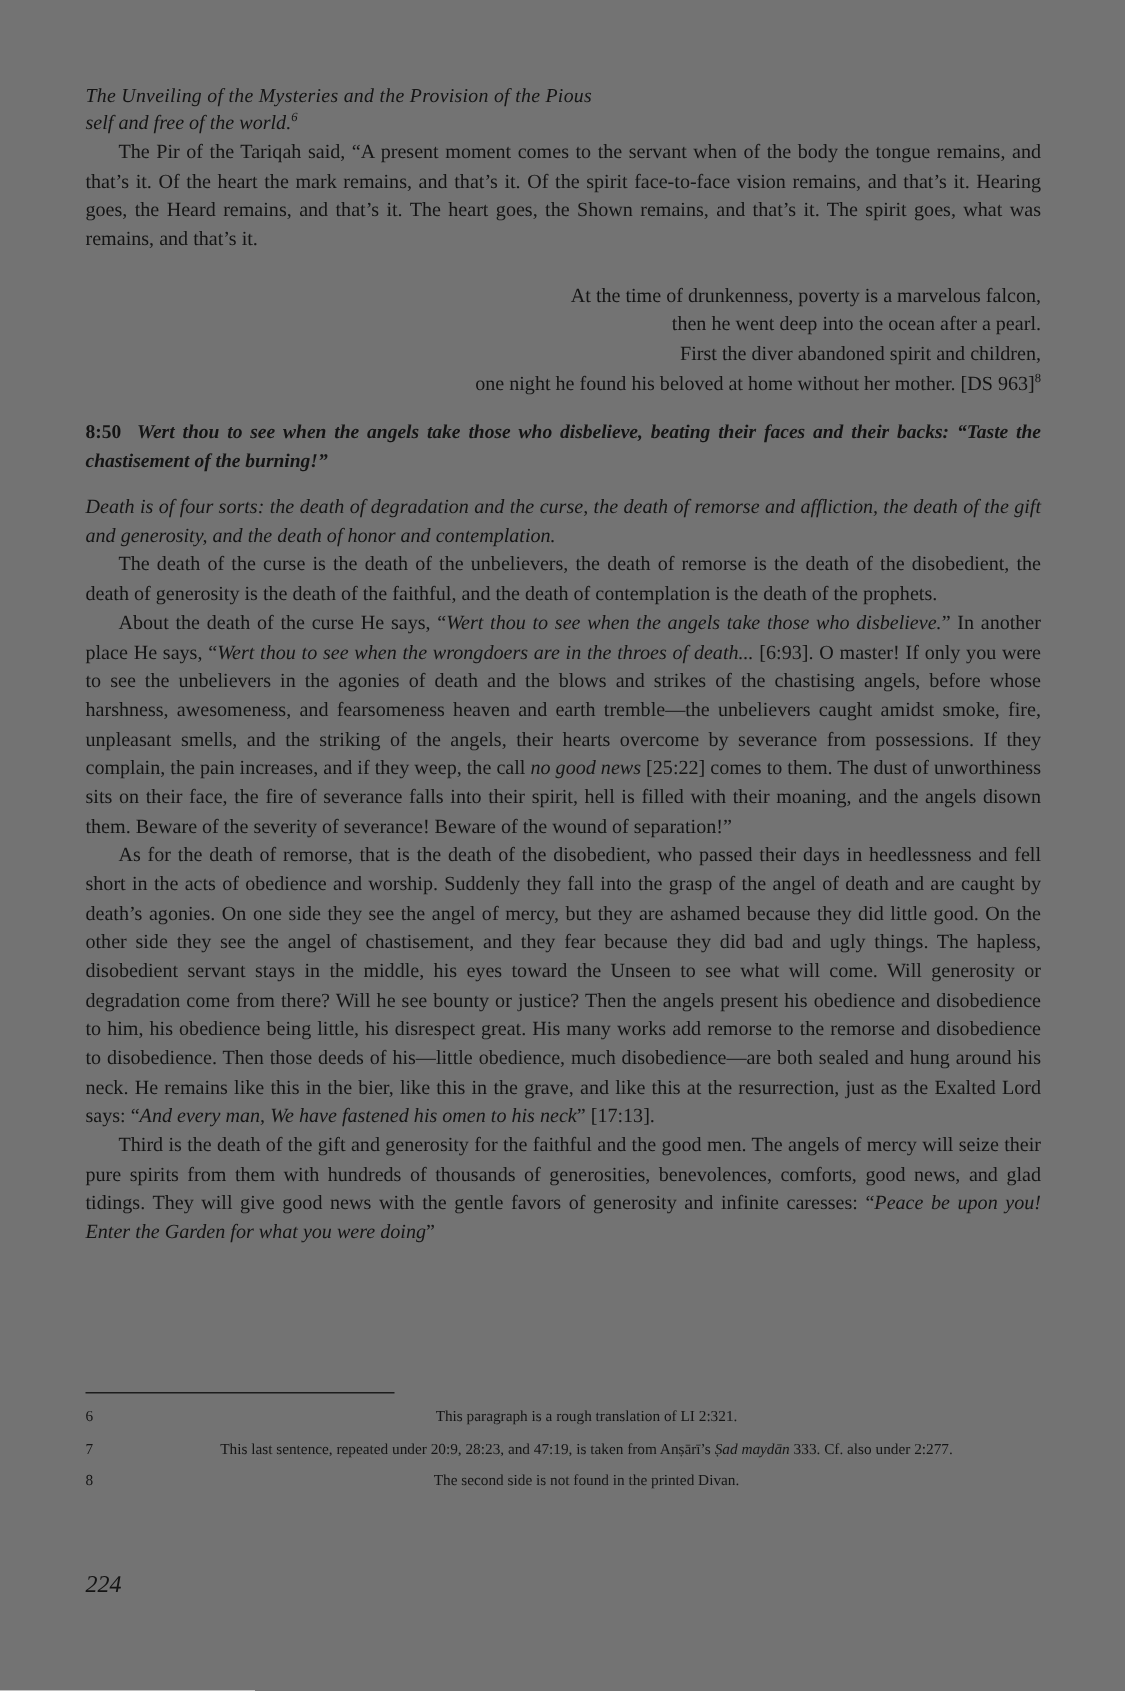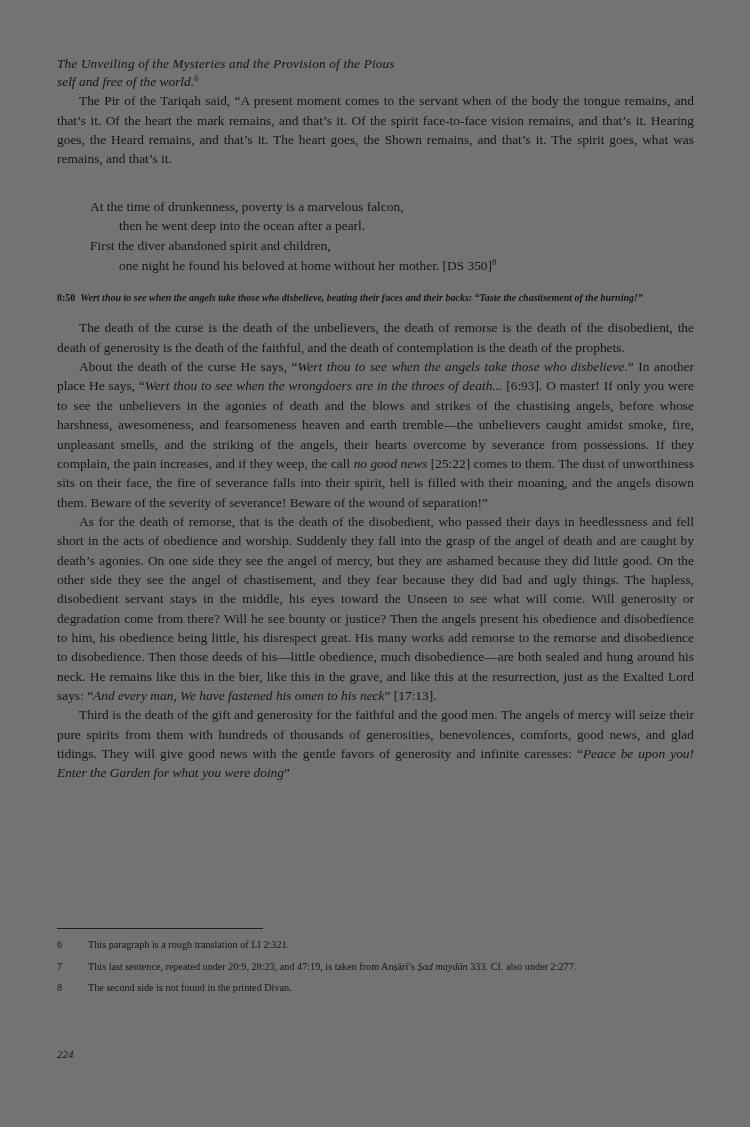--- a/index.html
+++ b/index.html
@@ -46,36 +46,37 @@
   .body-par {
     text-indent: 22px;
   }
   .first-par {
     text-indent: 0;
     font-style: italic;
   }
   .verse-head {
     font-weight: bold;
     font-style: italic;
-    font-size: 10px;
+    font-size: 13px;
     line-height: 19.35px;
     text-align: justify;
     margin-top: 13px;
     margin-bottom: 11px;
   }
   .verse-head .ref {
     font-style: normal;
     font-weight: bold;
   }
   .poem {
-    margin-top: 28px;
+    margin-top: 18px;
     margin-bottom: 12px;
     padding-left: 33px;
     font-size: 13.4px;
     line-height: 19.6px;
+    text-align: right;
   }
   .poem .line {
     white-space: nowrap;
   }
   .poem .indent {
     padding-left: 29px;
   }
   i, em { font-style: italic; }
   sup {
     font-size: 8.4px;
@@ -99,27 +100,27 @@
     font-size: 10.2px;
     line-height: 14.6px;
     margin-bottom: 7px;
   }
   .fn-num {
     width: 31px;
     flex: 0 0 31px;
   }
   .fn-text {
     flex: 1 1 auto;
-    text-align: left;
+    text-align: center;
   }
   .page-number {
     position: absolute;
     left: 57px;
     top: 1048px;
-    font-size: 11px;
+    font-size: 16px;
     font-style: italic;
   }
 </style>
 </head>
 <body>
 
 <div class="page">
 
   <div class="content">
 
@@ -127,25 +128,26 @@
 
     <p class="body-par first-par"><span>self and free of the world.</span><sup>6</sup></p>
 
     <p class="body-par">The Pir of the Tariqah said, “A present moment comes to the servant when of the body the tongue remains, and that’s it.  Of the heart the mark remains, and that’s it.  Of the spirit face-to-face vision remains, and that’s it.  Hearing goes, the Heard remains, and that’s it.  The heart goes, the Shown remains, and that’s it.  The spirit goes, what was remains, and that’s it.</p>
 
 
     <div class="poem">
       <div class="line"><span>At the time of drunkenness, poverty is a marvelous falcon,</span></div>
       <div class="line indent"><span>then he went deep into the ocean after a pearl.</span></div>
       <div class="line"><span>First the diver abandoned spirit and children,</span></div>
-      <div class="line indent"><span>one night he found his beloved at home without her mother. [DS 350]</span><sup>8</sup></div>
+      <div class="line indent"><span>one night he found his beloved at home without her mother. [DS 963]</span><sup>8</sup></div>
     </div>
 
     <div class="verse-head"><span class="ref">8:50</span>&nbsp;&nbsp;<span>Wert thou to see when the angels take those who disbelieve, beating their faces and their backs: “Taste the chastisement of the burning!”</span></div>
 
+    <p class="first-par">Death is of four sorts: the death of degradation and the curse, the death of remorse and affliction, the death of the gift and generosity, and the death of honor and contemplation.</p>
 
     <p class="body-par">The death of the curse is the death of the unbelievers, the death of remorse is the death of the disobedient, the death of generosity is the death of the faithful, and the death of contemplation is the death of the prophets.</p>
 
     <p class="body-par"><span>About the death of the curse He says, “</span><i>Wert thou to see when the angels take those who disbelieve.</i><span>”  In another place He says, “</span><i>Wert thou to see when the wrongdoers are in the throes of death...</i><span> [6:93].  O master!  If only you were to see the unbelievers in the agonies of death and the blows and strikes of the chastising angels, before whose harshness, awesomeness, and fearsomeness heaven and earth tremble—the unbelievers caught amidst smoke, fire, unpleasant smells, and the striking of the angels, their hearts overcome by severance from possessions.  If they complain, the pain increases, and if they weep, the call </span><i>no good news</i><span> [25:22] comes to them.  The dust of unworthiness sits on their face, the fire of severance falls into their spirit, hell is filled with their moaning, and the angels disown them.  Beware of the severity of severance!  Beware of the wound of separation!”</span></p>
 
     <p class="body-par"><span>As for the death of remorse, that is the death of the disobedient, who passed their days in heedlessness and fell short in the acts of obedience and worship.  Suddenly they fall into the grasp of the angel of death and are caught by death’s agonies.  On one side they see the angel of mercy, but they are ashamed because they did little good.  On the other side they see the angel of chastisement, and they fear because they did bad and ugly things.  The hapless, disobedient servant stays in the middle, his eyes toward the Unseen to see what will come.  Will generosity or degradation come from there? Will he see bounty or justice?  Then the angels present his obedience and disobedience to him, his obedience being little, his disrespect great.  His many works add remorse to the remorse and disobedience to disobedience.  Then those deeds of his—little obedience, much disobedience—are both sealed and hung around his neck.  He remains like this in the bier, like this in the grave, and like this at the resurrection, just as the Exalted Lord says:  “</span><i>And every man, We have fastened his omen to his neck</i><span>” [17:13].</span></p>
 
     <p class="body-par"><span>Third is the death of the gift and generosity for the faithful and the good men.  The angels of mercy will seize their pure spirits from them with hundreds of thousands of generosities, benevolences, comforts, good news, and glad tidings.  They will give good news with the gentle favors of generosity and infinite caresses:  “</span><i>Peace be upon you!  Enter the Garden for what you were doing</i><span>”</span></p>
 
   </div>

